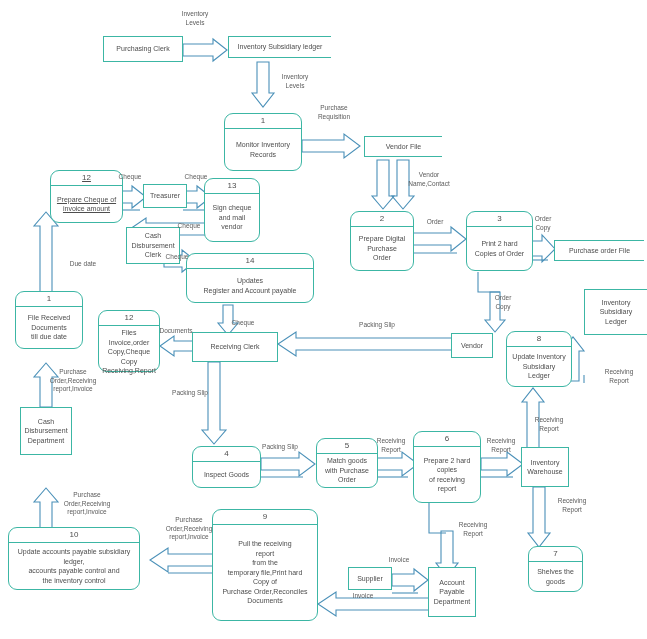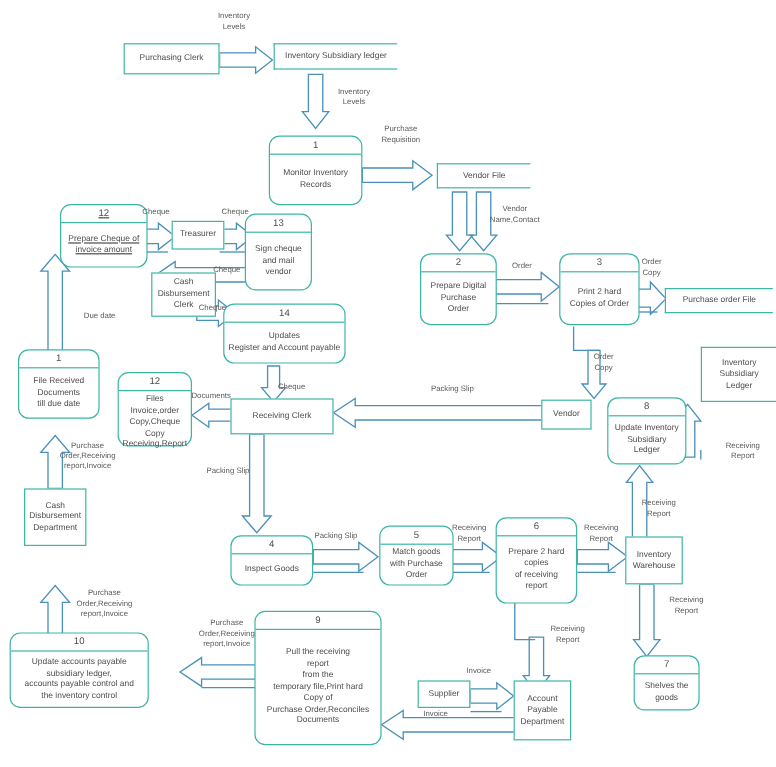--- a/index.html
+++ b/index.html
@@ -308,21 +308,21 @@
     <div class="pnum">13</div>
     <div class="pbody" style="white-space: pre-line;">Sign cheque
 and mail
 vendor</div>
   </div>
 
   <div class="node entity" style="left: 126px; top: 227px; width: 54px; height: 37px; white-space: pre-line;">Cash
 Disbursement
 Clerk</div>
 
-  <div class="node process" style="left:186px;top:253px;width:102px;height:50px;">
+  <div class="node process" style="left:186px;top:253px;width:128px;height:50px;">
     <div class="pnum">14</div>
     <div class="pbody" style="white-space: pre-line;">Updates
 Register and Account payable</div>
   </div>
 
   <div class="node process" style="left:15px;top:291px;width:68px;height:58px;">
     <div class="pnum">1</div>
     <div class="pbody" style="white-space: pre-line;">File Received
 Documents
 till due date</div>
@@ -386,21 +386,21 @@
     <div class="pnum">9</div>
     <div class="pbody" style="white-space: pre-line;">Pull the receiving
 report
 from the
 temporary file,Print hard
 Copy of
 Purchase Order,Reconciles
 Documents</div>
   </div>
 
-  <div class="node process" style="left:8px;top:527px;width:116px;height:63px;">
+  <div class="node process" style="left:8px;top:527px;width:132px;height:63px;">
     <div class="pnum">10</div>
     <div class="pbody" style="white-space: pre-line;">Update accounts payable subsidiary ledger,
 accounts payable control  and
 the inventory control</div>
   </div>
 
   <div class="node entity" style="left: 348px; top: 567px; width: 44px; height: 23px; white-space: pre-line;">Supplier</div>
 
   <div class="node entity" style="left: 428px; top: 567px; width: 48px; height: 50px; white-space: pre-line;">Account
 Payable

